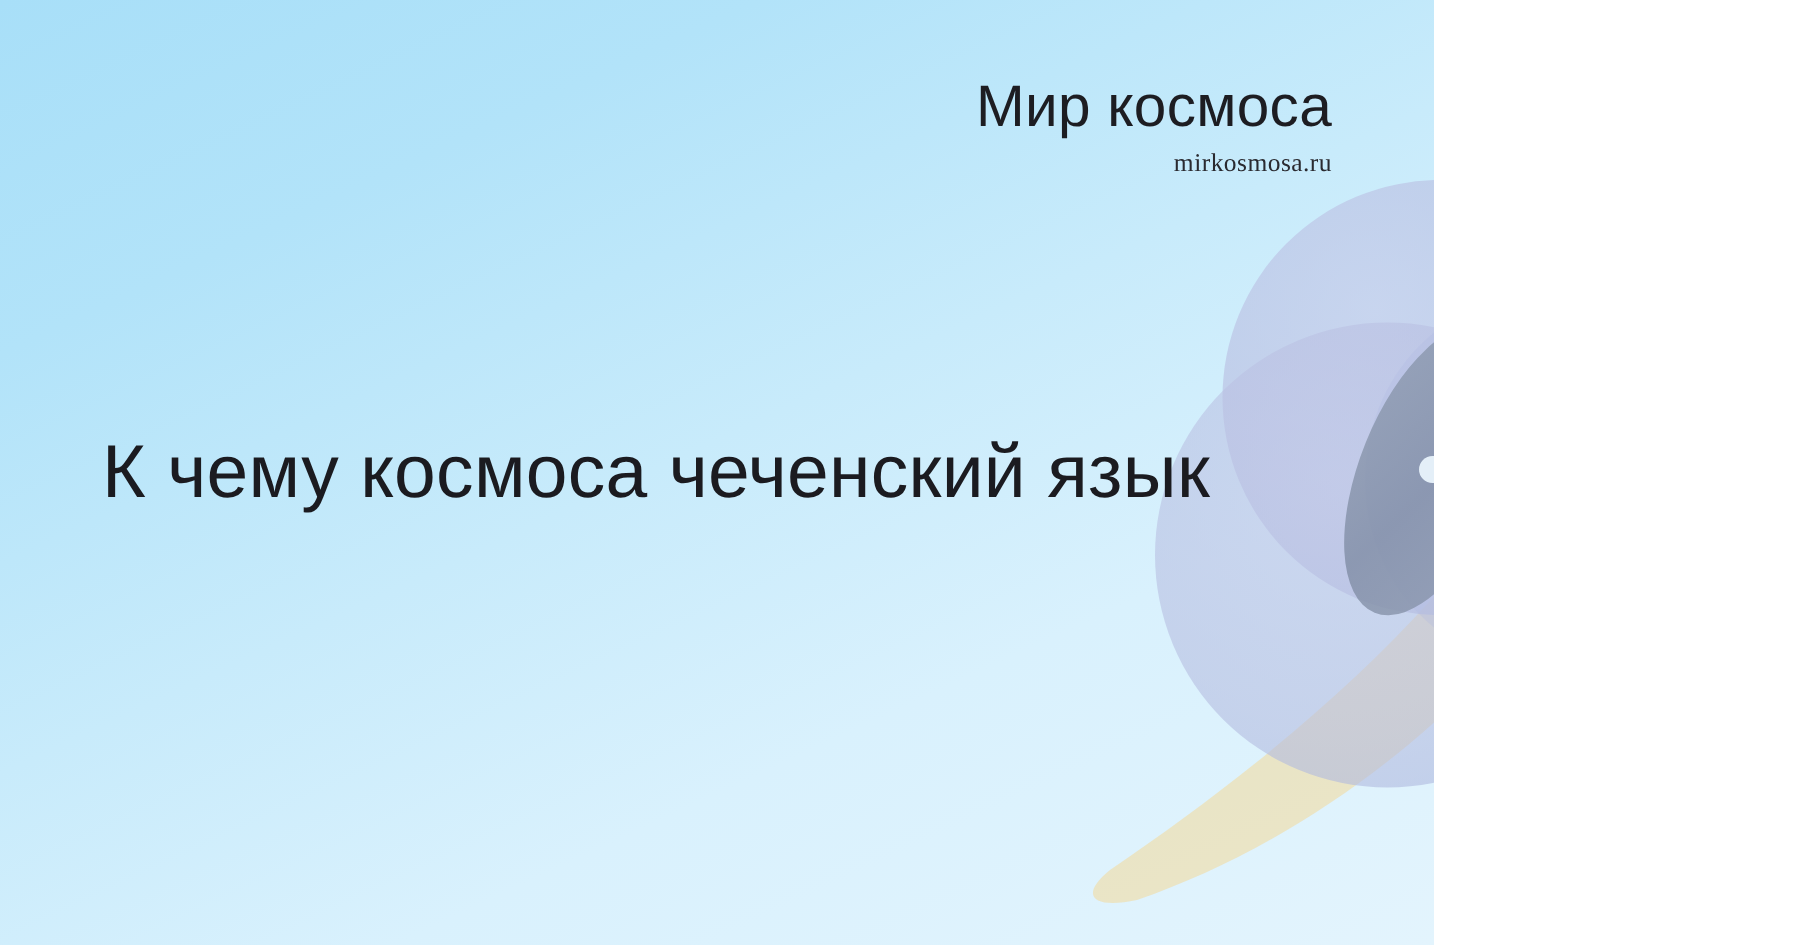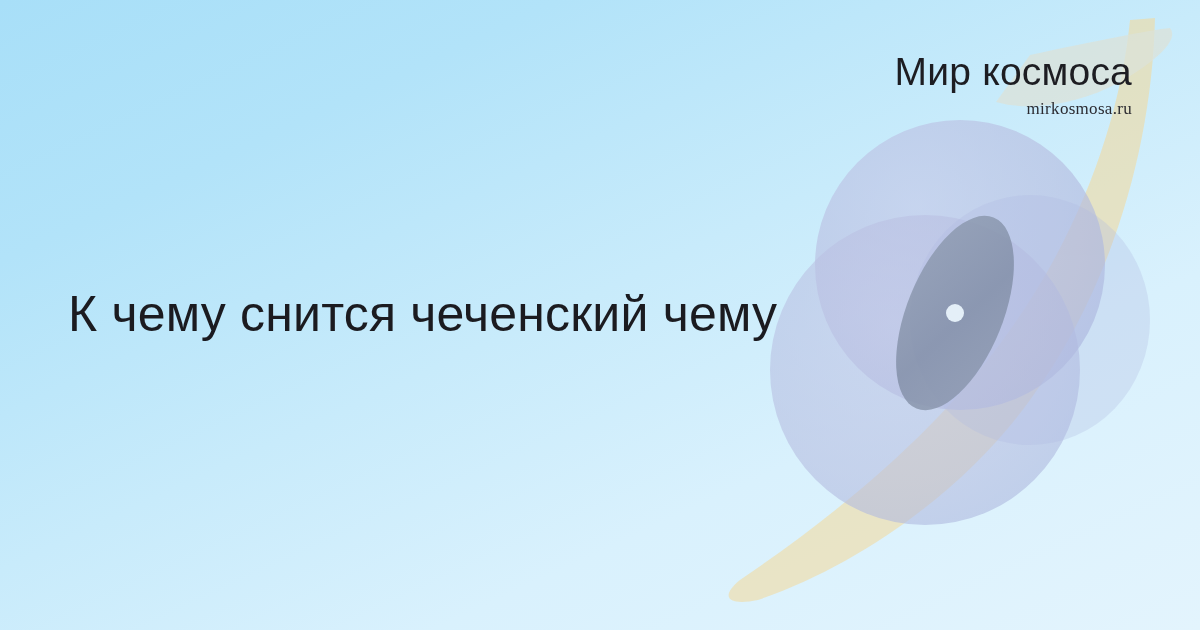--- a/index.html
+++ b/index.html
@@ -8,21 +8,21 @@
   }
   body {
     width: 1200px;
     height: 630px;
     overflow: hidden;
     font-family: "Liberation Sans", sans-serif;
   }
 
   .card {
     position: relative;
-    width: 1200px;
+    width: 956px;
     height: 630px;
     overflow: hidden;
     background: linear-gradient(155deg,
                 #a8dff8 0%,
                 #b2e3f9 22%,
                 #c8ebfb 48%,
                 #d9f1fd 70%,
                 #e3f4fd 100%);
   }
 
@@ -133,15 +133,15 @@
 
       <circle cx="255" cy="313" r="9" fill="#e9f3fc" opacity="0.95"></circle>
     </svg>
   </div>
 
   <div class="brand">
     <div class="brand-name">Мир космоса</div>
     <div class="brand-url">mirkosmosa.ru</div>
   </div>
 
-  <h1 class="title">К чему снится чеченский чему</h1>
+  <h1 class="title">К чему космоса чеченский язык</h1>
 
 </div>
 
 </body></html>

